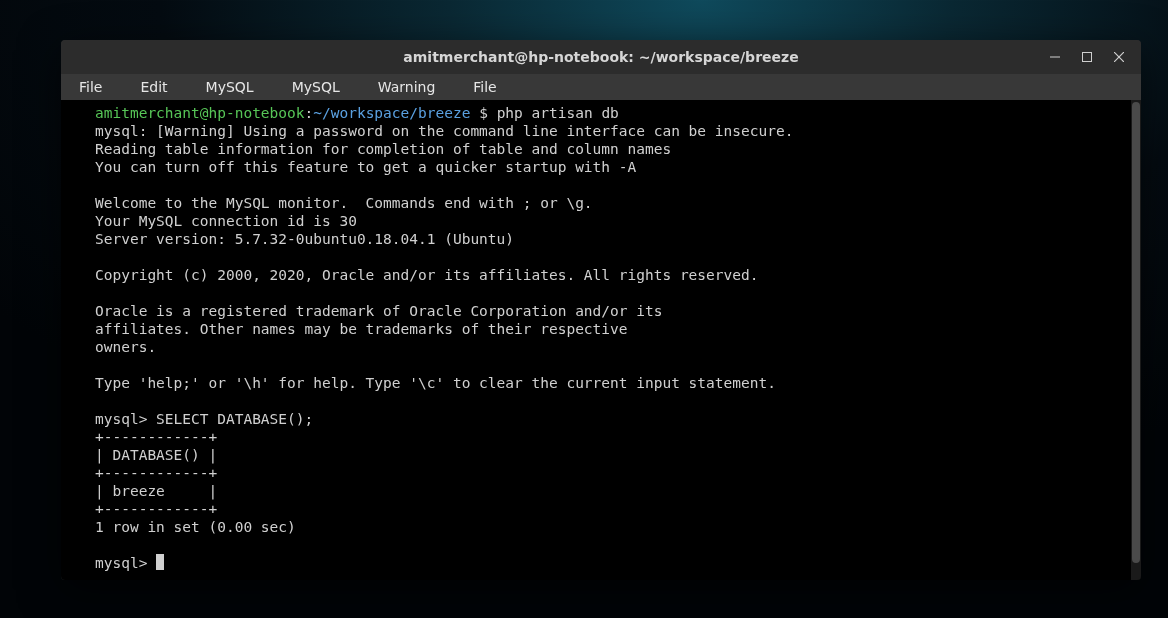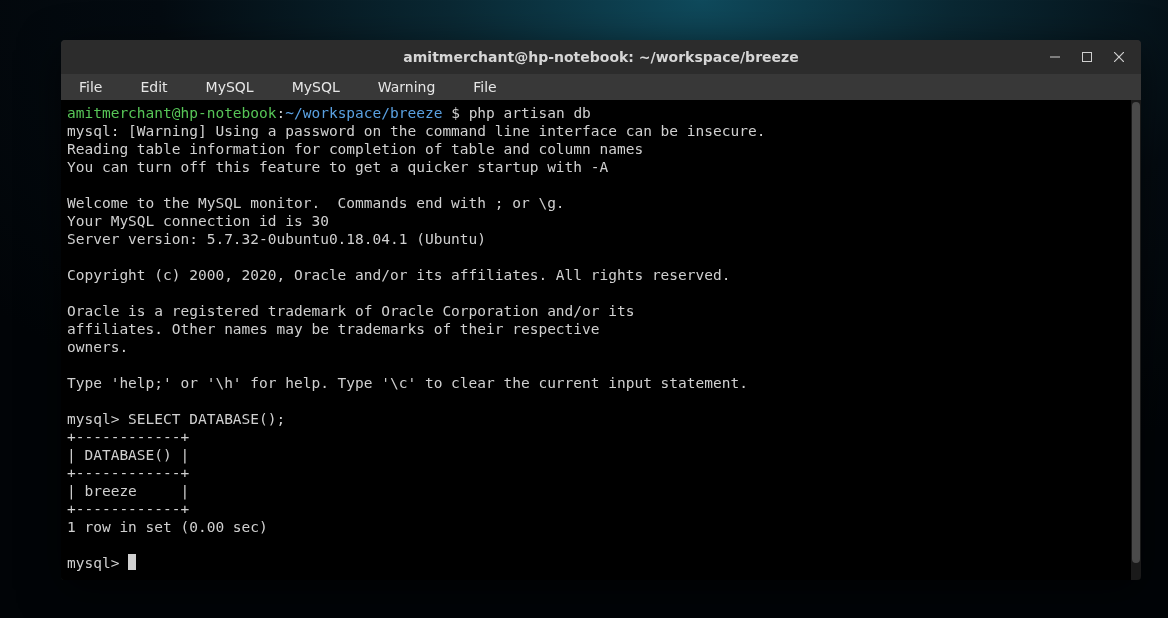--- a/index.html
+++ b/index.html
@@ -88,20 +88,21 @@
   .terminal {
     flex: 1;
     background: #000;
     color: #d0d0d0;
     font-family: "DejaVu Sans Mono", "Ubuntu Mono", Consolas, monospace;
     font-size: 14.5px;
     line-height: 18px;
     padding: 4px 6px 6px 6px;
     white-space: pre;
     overflow: hidden;
+    margin-left: 28px;
   }
   .scrollbar {
     width: 10px;
     background: #1a1a1a;
   }
   .scrollbar-thumb {
     width: 8px;
     margin: 2px auto 0 auto;
     height: 96%;
     background: #4a4a4a;

